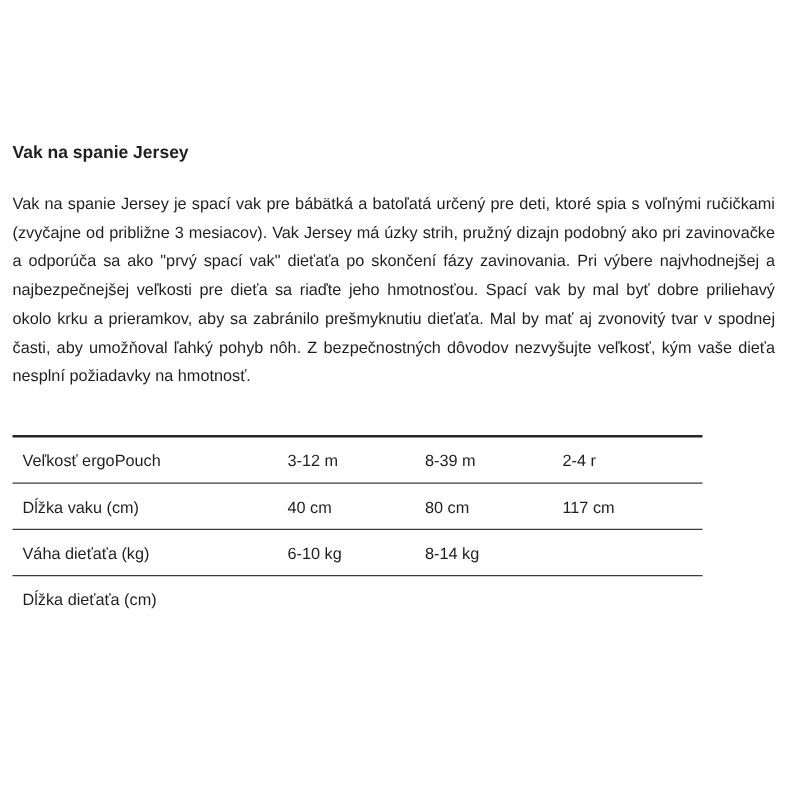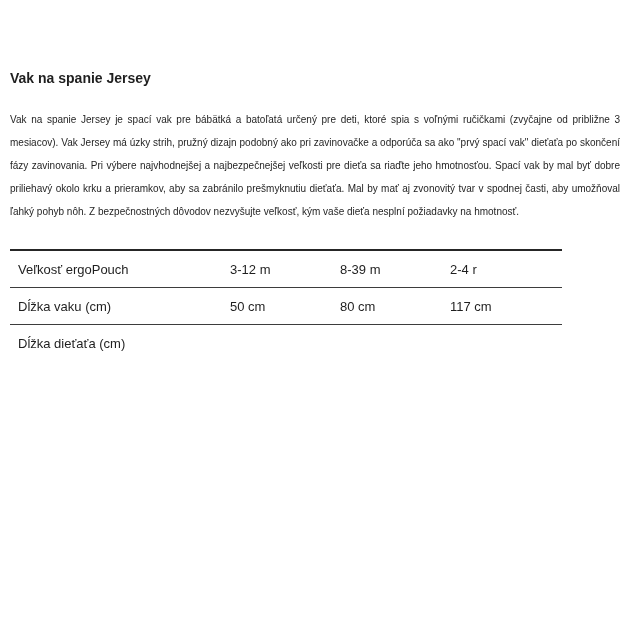--- a/index.html
+++ b/index.html
@@ -12,34 +12,34 @@
     height: 630px;
     overflow: hidden;
     font-family: "Liberation Sans", sans-serif;
     color: #1f1f1f;
     -webkit-font-smoothing: antialiased;
   }
   .doc {
     padding: 0 10px 0 10px;
   }
   .page-title {
-    margin-top: 70px;
+    margin-top: 113px;
     font-size: 14px;
     line-height: 17px;
     font-weight: bold;
   }
   .description {
     margin-top: 21px;
     width: 610px;
-    font-size: 10px;
+    font-size: 13px;
     line-height: 23px;
     text-align: justify;
   }
   .size-table {
-    margin-top: 26px;
+    margin-top: 36px;
     width: 552px;
     border-top: 2px solid #262626;
   }
   .size-row {
     display: grid;
     grid-template-columns: 220px 110px 110px 112px;
     align-items: center;
     height: 36px;
     border-bottom: 1px solid #3d3d3d;
     font-size: 13px;
@@ -67,25 +67,31 @@
 
     <div class="size-row">
       <div class="cell cell-label">Veľkosť ergoPouch</div>
       <div class="cell">3-12 m</div>
       <div class="cell">8-39 m</div>
       <div class="cell">2-4 r</div>
     </div>
 
     <div class="size-row">
       <div class="cell cell-label">Dĺžka vaku (cm)</div>
-      <div class="cell">50 cm</div>
+      <div class="cell">40 cm</div>
       <div class="cell">80 cm</div>
       <div class="cell">117 cm</div>
     </div>
 
+    <div class="size-row">
+      <div class="cell cell-label">Váha dieťaťa (kg)</div>
+      <div class="cell">6-10 kg</div>
+      <div class="cell">8-14 kg</div>
+      <div class="cell"></div>
+    </div>
 
     <div class="size-row">
       <div class="cell cell-label">Dĺžka dieťaťa (cm)</div>
       <div class="cell"></div>
     </div>
 
   </div>
 
 </div>
 

